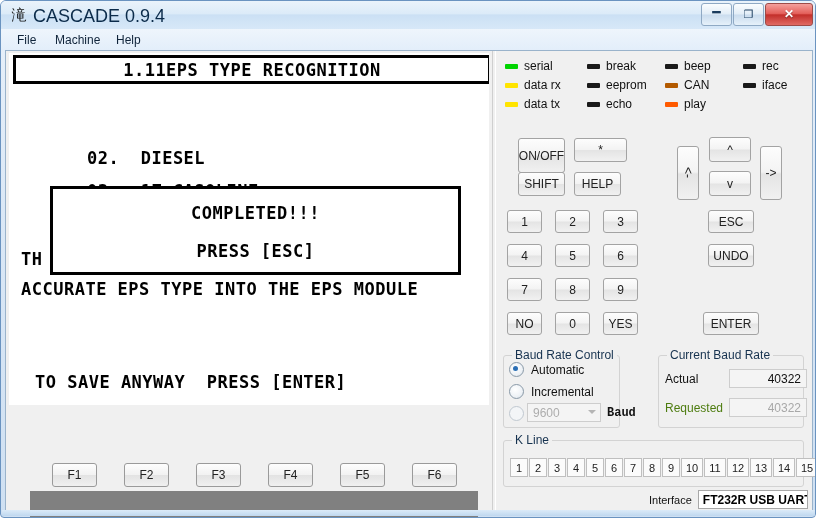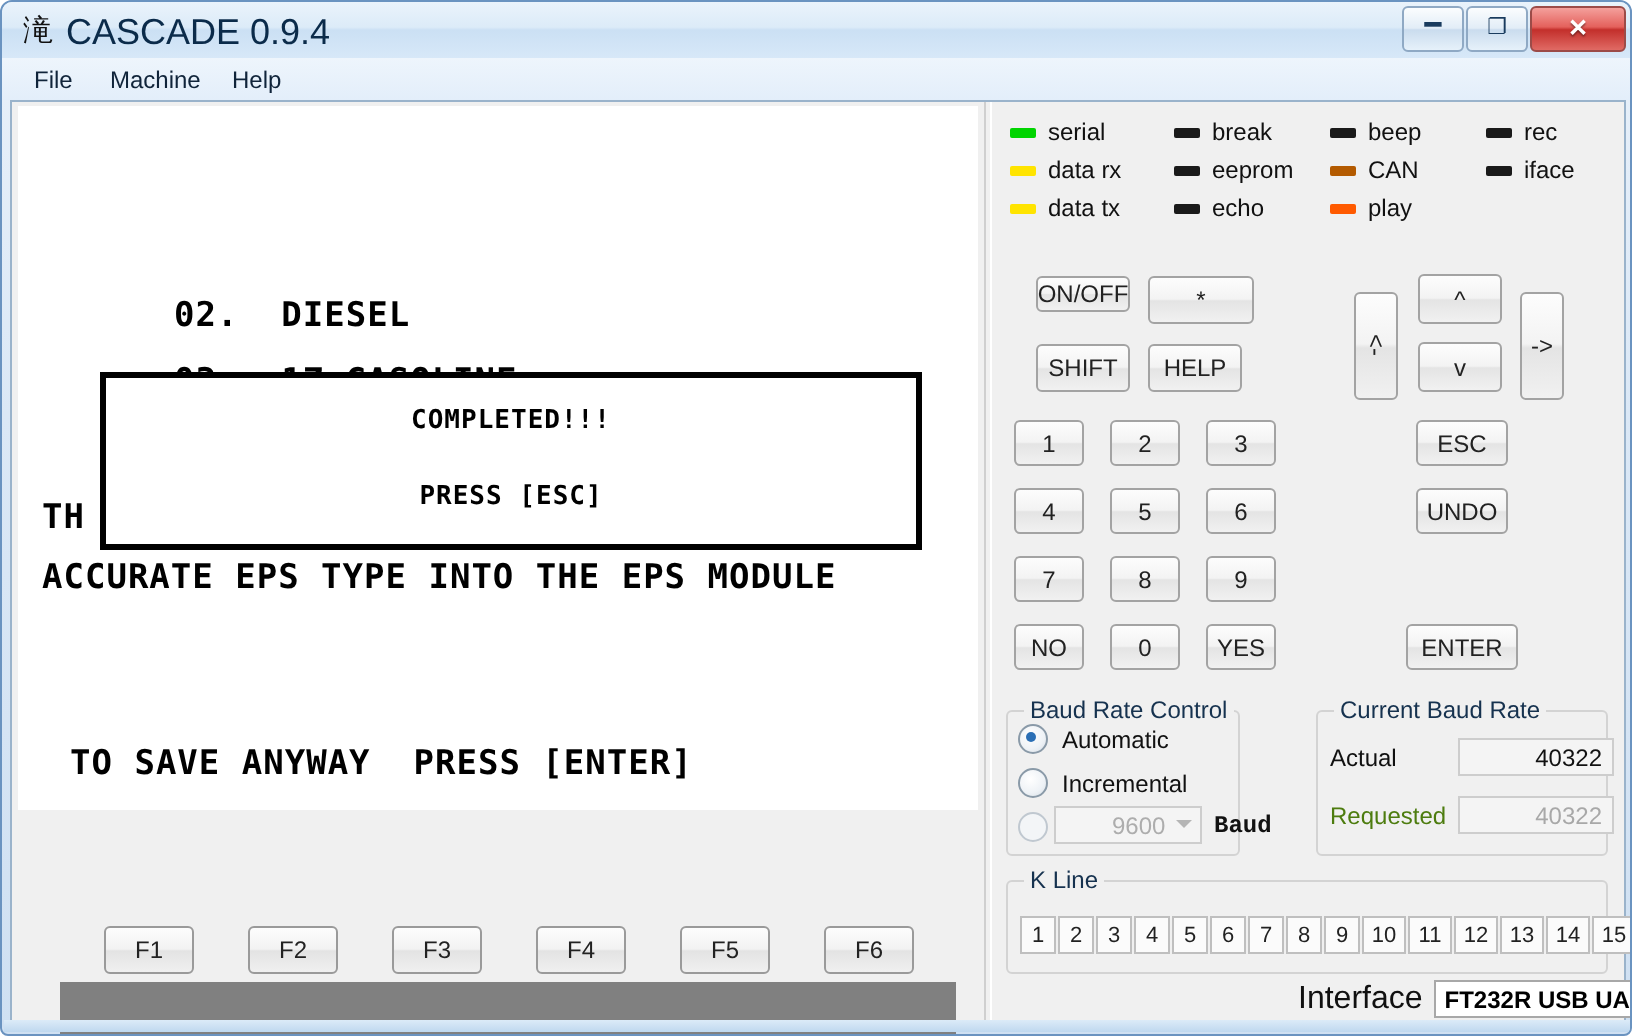--- a/index.html
+++ b/index.html
@@ -103,21 +103,21 @@
   .term-line { position: absolute; font-size: 17px; }
 
   
   #term-dialog {
     position: absolute; left: 41px; top: 133px; width: 411px; height: 89px;
     border: 3px solid #000; box-sizing: border-box;
     background: #fff;
     z-index: 5;
   }
   #term-dialog .dlgline {
-    position: absolute; width: 100%; text-align: center; font-size: 13px;
+    position: absolute; width: 100%; text-align: center; font-size: 17px;
   }
 
   
   .fkey {
     position: absolute; top: 412px; width: 43px; height: 22px;
     border: 1px solid #9a9a9a; border-radius: 3px;
     background: linear-gradient(180deg,#fdfdfd 0%, #f2f2f2 48%, #e3e3e3 52%, #f0f0f0 100%);
     font-size: 12px; color: #222;
     display: flex; align-items: center; justify-content: center;
   }
@@ -175,21 +175,21 @@
     content: ""; position: absolute; left: 3px; top: 3px;
     width: 5px; height: 5px; border-radius: 50%; background: #2b6fb5;
   }
   .radio.dim { border-color: #c0c8d0; background: #f3f5f7; }
   .radio-row .lbl { font-size: 12px; color: #111; }
 
   #combo {
     position: absolute; left: 521px; top: 400px; width: 74px; height: 19px;
     border: 1px solid #cdcdcd; background: #f4f4f4; box-sizing: border-box;
   }
-  #combo .ctext { position: absolute; left: 5px; top: 2px; font-size: 12px; color: #adadad; margin-left: 23px; }
+  #combo .ctext { position: absolute; left: 5px; top: 2px; font-size: 12px; color: #adadad; }
   #combo .carrow {
     position: absolute; right: 4px; top: 6px; width: 0; height: 0;
     border-left: 4px solid transparent; border-right: 4px solid transparent;
     border-top: 4px solid #b5b5b5;
   }
   #baudlbl { position: absolute; left: 601px; top: 401px; font-size: 12px; color: #111; font-weight: bold; font-family: Liberation Mono, monospace; }
 
   .fieldrow { position: absolute; display: flex; align-items: center; }
   .fieldrow .flbl { font-size: 12px; color: #111; width: 64px; }
   .fieldrow .flbl.dim { color: #4d7c0f; }
@@ -201,21 +201,21 @@
   .fieldbox.dim { color: #a8a8a8; }
 
   .klbtn {
     position: absolute; top: 458px; width: 18px; height: 19px;
     border: 1px solid #bfbfbf; background: #fbfbfb;
     font-size: 11px; color: #222; box-sizing: border-box;
     display: flex; align-items: center; justify-content: center;
   }
 
   #ifacerow { position: absolute; left: 651px; top: 490px; display: flex; align-items: center; }
-  #ifacerow .ilbl { font-size: 16px; color: #111; margin-right: 6px; }
+  #ifacerow .ilbl { font-size: 11px; color: #111; margin-right: 6px; }
   #ifacebox {
     width: 110px; height: 19px; border: 1px solid #a8a8a8; background: #ffffff;
     box-sizing: border-box; font-size: 12px; font-weight: bold; color: #000;
     padding: 2px 0 0 4px; overflow: hidden; white-space: nowrap;
   }
 
   #statusstrip {
     position: absolute; left: 1px; bottom: 1px; width: 814px; height: 6px;
     background: linear-gradient(180deg,#dcebf8 0%, #bfd8ef 100%);
   }
@@ -246,20 +246,23 @@
     <div class="menuitem" style="left:48px">Machine</div>
     <div class="menuitem" style="left:109px">Help</div>
   </div>
 
   <div id="client">
 
     <div id="leftpane">
 
       <div id="terminal" class="term-font">
 
+        <div id="term-title">
+          <span>1.11EPS TYPE RECOGNITION</span>
+        </div>
 
         <div class="term-line" style="left:78px; top:95px">02.  DIESEL</div>
         <div class="term-line" style="left:78px; top:128px">03.  1Z-GASOLINE</div>
 
         <div class="term-line" style="left:12px; top:196px">TH</div>
         <div class="term-line" style="left:12px; top:226px">ACCURATE EPS TYPE INTO THE EPS MODULE</div>
 
         <div class="term-line" style="left:26px; top:319px">TO SAVE ANYWAY  PRESS [ENTER]</div>
 
         <div id="term-dialog">
@@ -325,21 +328,21 @@
 
       <div class="led-item" style="left:248px; top:8px">
           <div class="led" style="background:#1a1a1a"></div>
           <div class="led-label">rec</div>
         </div>
       <div class="led-item" style="left:248px; top:27px">
           <div class="led" style="background:#1a1a1a"></div>
           <div class="led-label">iface</div>
         </div>
 
-      <div class="kbtn" style="left:23px;  top:87px;  width:47px; height:18px">ON/OFF</div>
+      <div class="kbtn" style="left:23px;  top:87px;  width:47px; height:35px">ON/OFF</div>
       <div class="kbtn" style="left:79px;  top:87px;  width:53px; height:24px">*</div>
       <div class="kbtn" style="left:23px;  top:121px; width:47px; height:24px">SHIFT</div>
       <div class="kbtn" style="left:79px;  top:121px; width:47px; height:24px">HELP</div>
 
       <div class="kbtn" style="left:12px;  top:159px; width:35px; height:23px">1</div>
       <div class="kbtn" style="left:60px;  top:159px; width:35px; height:23px">2</div>
       <div class="kbtn" style="left:108px; top:159px; width:35px; height:23px">3</div>
 
       <div class="kbtn" style="left:12px;  top:193px; width:35px; height:23px">4</div>
       <div class="kbtn" style="left:60px;  top:193px; width:35px; height:23px">5</div>

